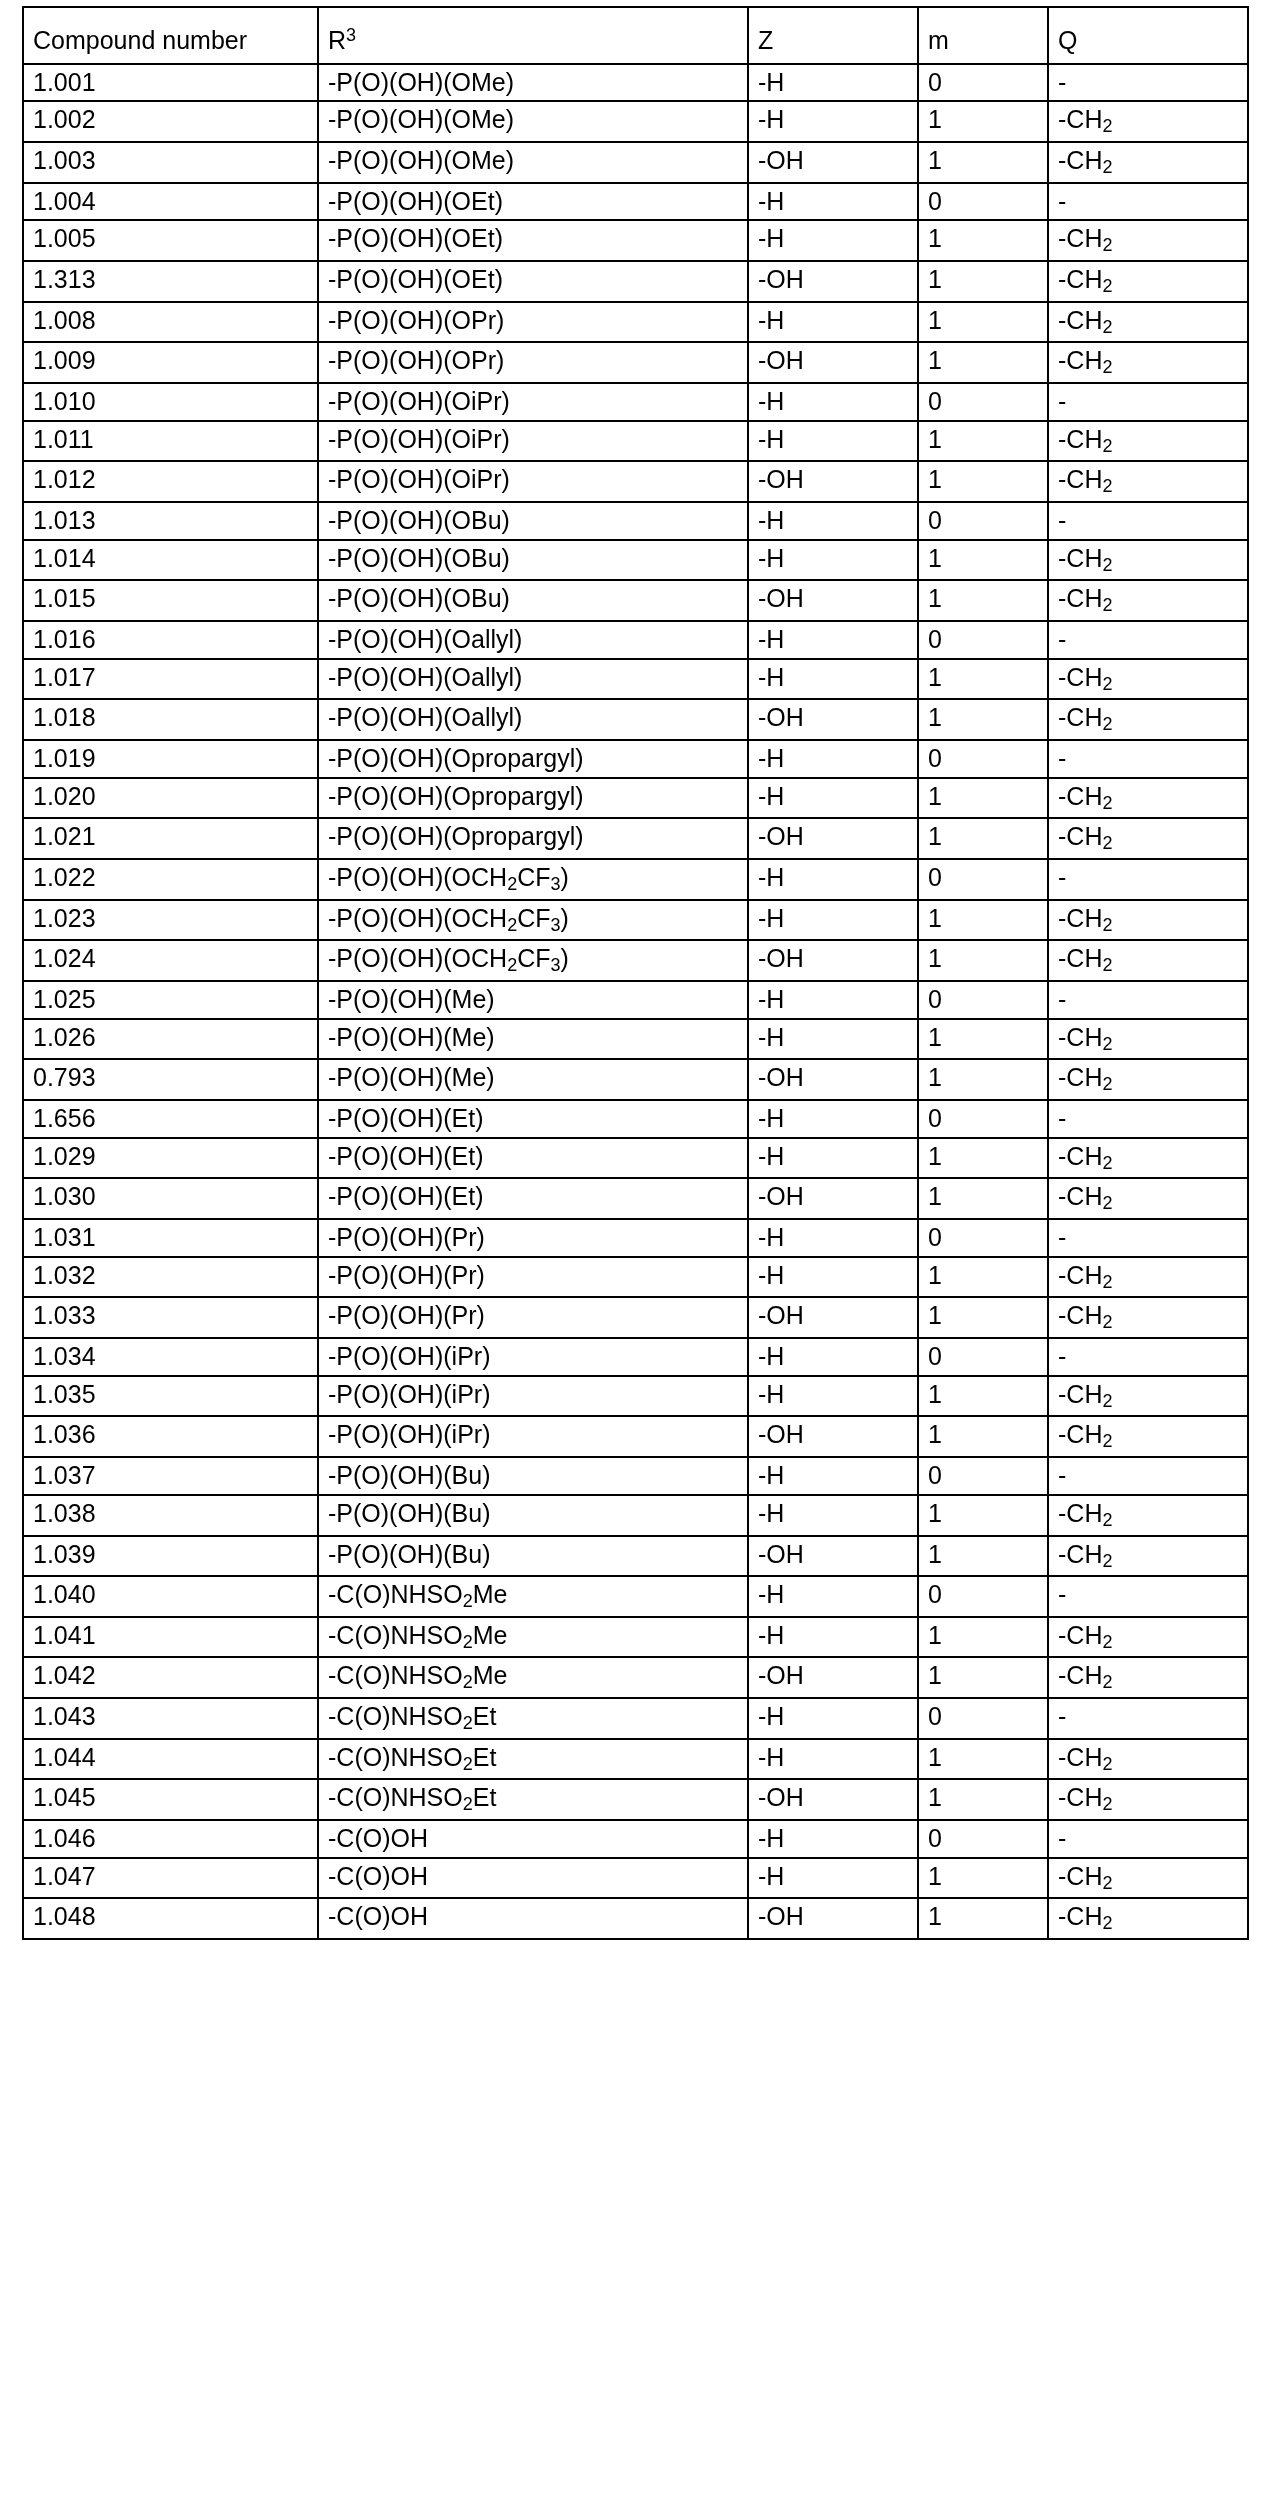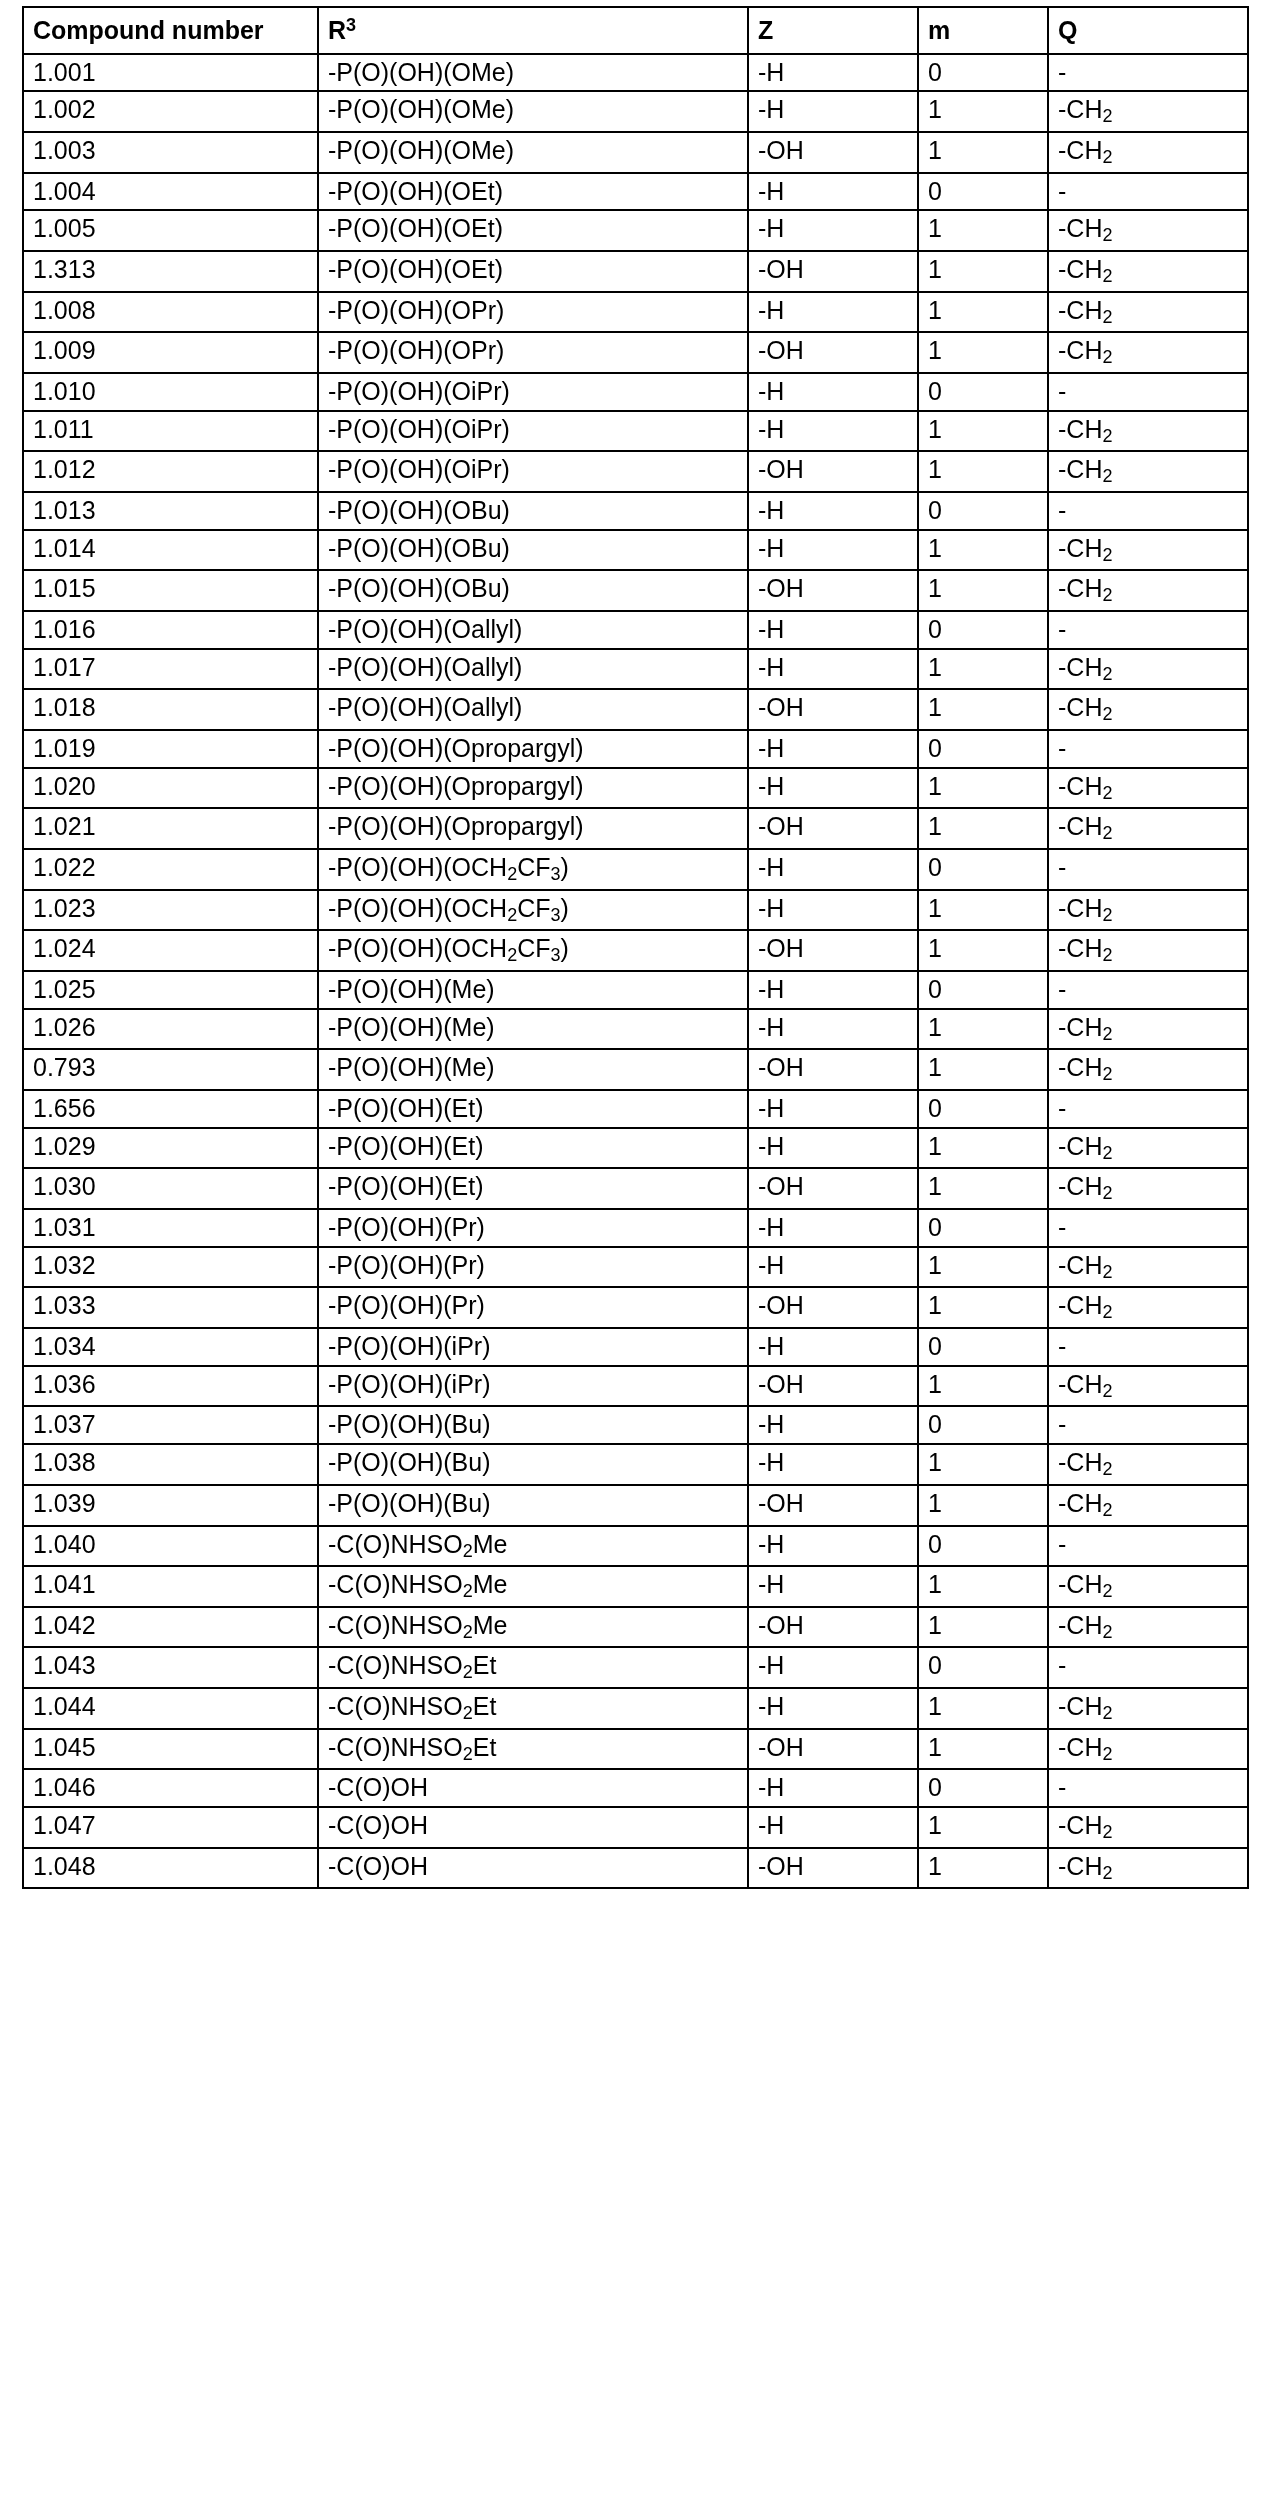--- a/index.html
+++ b/index.html
@@ -36,24 +36,24 @@
     border: 2px solid #000000;
     padding: 3px 6px 4px 9px;
     vertical-align: top;
     text-align: left;
     font-weight: normal;
     white-space: nowrap;
     height: 30px;
     box-sizing: border-box;
   }
   table.compound-table thead th {
-    font-weight: bold;
+    font-weight: normal;
     white-space: normal;
     line-height: 1.3;
-    padding-top: 6px;
+    padding-top: 16px;
     padding-bottom: 6px;
   }
   sub { font-size: 0.72em; vertical-align: -0.22em; }
   sup { font-size: 0.72em; vertical-align: 0.45em; }
   .cell-txt { display: inline; }
 </style>
 </head>
 <body>
 
 <div class="page">
@@ -300,20 +300,27 @@
           <td><span class="cell-txt">-CH<sub>2</sub></span></td>
         </tr>
         <tr>
           <td>1.034</td>
           <td><span class="cell-txt">-P(O)(OH)(iPr)</span></td>
           <td>-H</td>
           <td>0</td>
           <td><span class="cell-txt">-</span></td>
         </tr>
         <tr>
+          <td>1.035</td>
+          <td><span class="cell-txt">-P(O)(OH)(iPr)</span></td>
+          <td>-H</td>
+          <td>1</td>
+          <td><span class="cell-txt">-CH<sub>2</sub></span></td>
+        </tr>
+        <tr>
           <td>1.036</td>
           <td><span class="cell-txt">-P(O)(OH)(iPr)</span></td>
           <td>-OH</td>
           <td>1</td>
           <td><span class="cell-txt">-CH<sub>2</sub></span></td>
         </tr>
         <tr>
           <td>1.037</td>
           <td><span class="cell-txt">-P(O)(OH)(Bu)</span></td>
           <td>-H</td>

